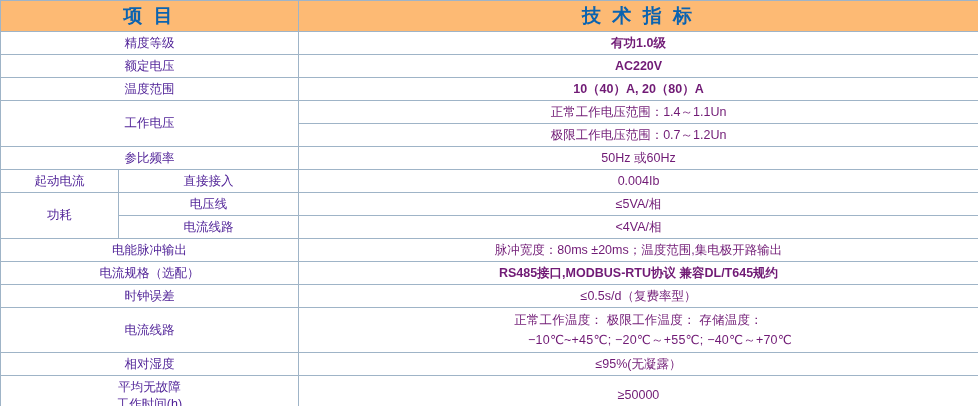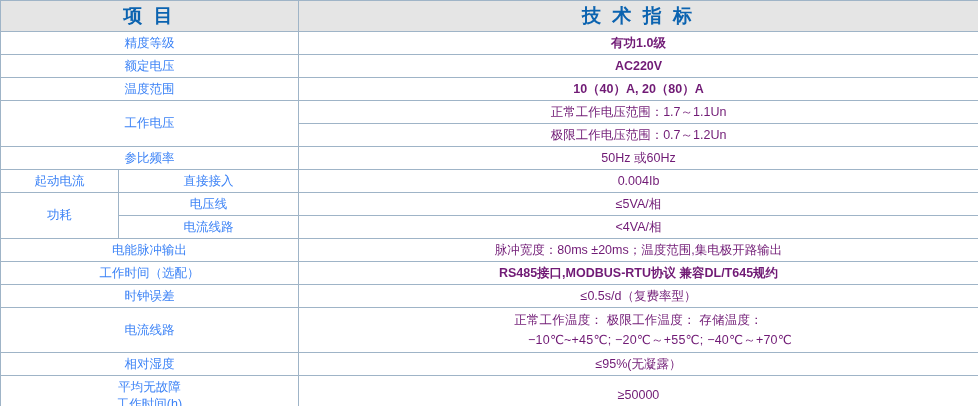--- a/index.html
+++ b/index.html
@@ -21,33 +21,33 @@
   }
   .spec-table td, .spec-table th {
     border: 1px solid #9fb4c7;
     padding: 0;
     text-align: center;
     vertical-align: middle;
     font-size: 12.5px;
     line-height: 1.35;
   }
   .hdr th {
-    background: #e5e5e5;
+    background: #fdba74;
     border: 1px solid #9fb4c7;
     color: #0b63b0;
     font-size: 19px;
     font-weight: bold;
     letter-spacing: 3px;
     height: 30px;
   }
   .hdr th.hdr-left { border-right: 1px solid #9fb4c7; }
   .row td { height: 22px; }
   .left-cell {
     font-weight: normal;
-    color: #3b82f6;
+    color: #4c1d95;
   }
   .right-cell {
     color: #701a75;
   }
   .bold { font-weight: bold; }
   .two-line { line-height: 1.5; }
   .sub-label { }
   .temp-grid {
     display: block;
     padding: 2px 0;
@@ -81,21 +81,21 @@
       <td class="right-cell bold">AC220V</td>
     </tr>
 
     <tr class="row">
       <td class="left-cell" colspan="2">温度范围</td>
       <td class="right-cell bold">10（40）A, 20（80）A</td>
     </tr>
 
     <tr class="row">
       <td class="left-cell" colspan="2" rowspan="2">工作电压</td>
-      <td class="right-cell">正常工作电压范围：1.7～1.1Un</td>
+      <td class="right-cell">正常工作电压范围：1.4～1.1Un</td>
     </tr>
     <tr class="row">
       <td class="right-cell">极限工作电压范围：0.7～1.2Un</td>
     </tr>
 
     <tr class="row">
       <td class="left-cell" colspan="2">参比频率</td>
       <td class="right-cell">50Hz 或60Hz</td>
     </tr>
 
@@ -114,21 +114,21 @@
       <td class="left-cell sub-label">电流线路</td>
       <td class="right-cell">&lt;4VA/相</td>
     </tr>
 
     <tr class="row">
       <td class="left-cell" colspan="2">电能脉冲输出</td>
       <td class="right-cell">脉冲宽度：80ms ±20ms；温度范围,集电极开路输出</td>
     </tr>
 
     <tr class="row">
-      <td class="left-cell" colspan="2">工作时间（选配）</td>
+      <td class="left-cell" colspan="2">电流规格（选配）</td>
       <td class="right-cell bold">RS485接口,MODBUS-RTU协议 兼容DL/T645规约</td>
     </tr>
 
     <tr class="row">
       <td class="left-cell" colspan="2">时钟误差</td>
       <td class="right-cell">≤0.5s/d（复费率型）</td>
     </tr>
 
     <tr class="row" style="height:42px">
       <td class="left-cell" colspan="2">电流线路</td>

